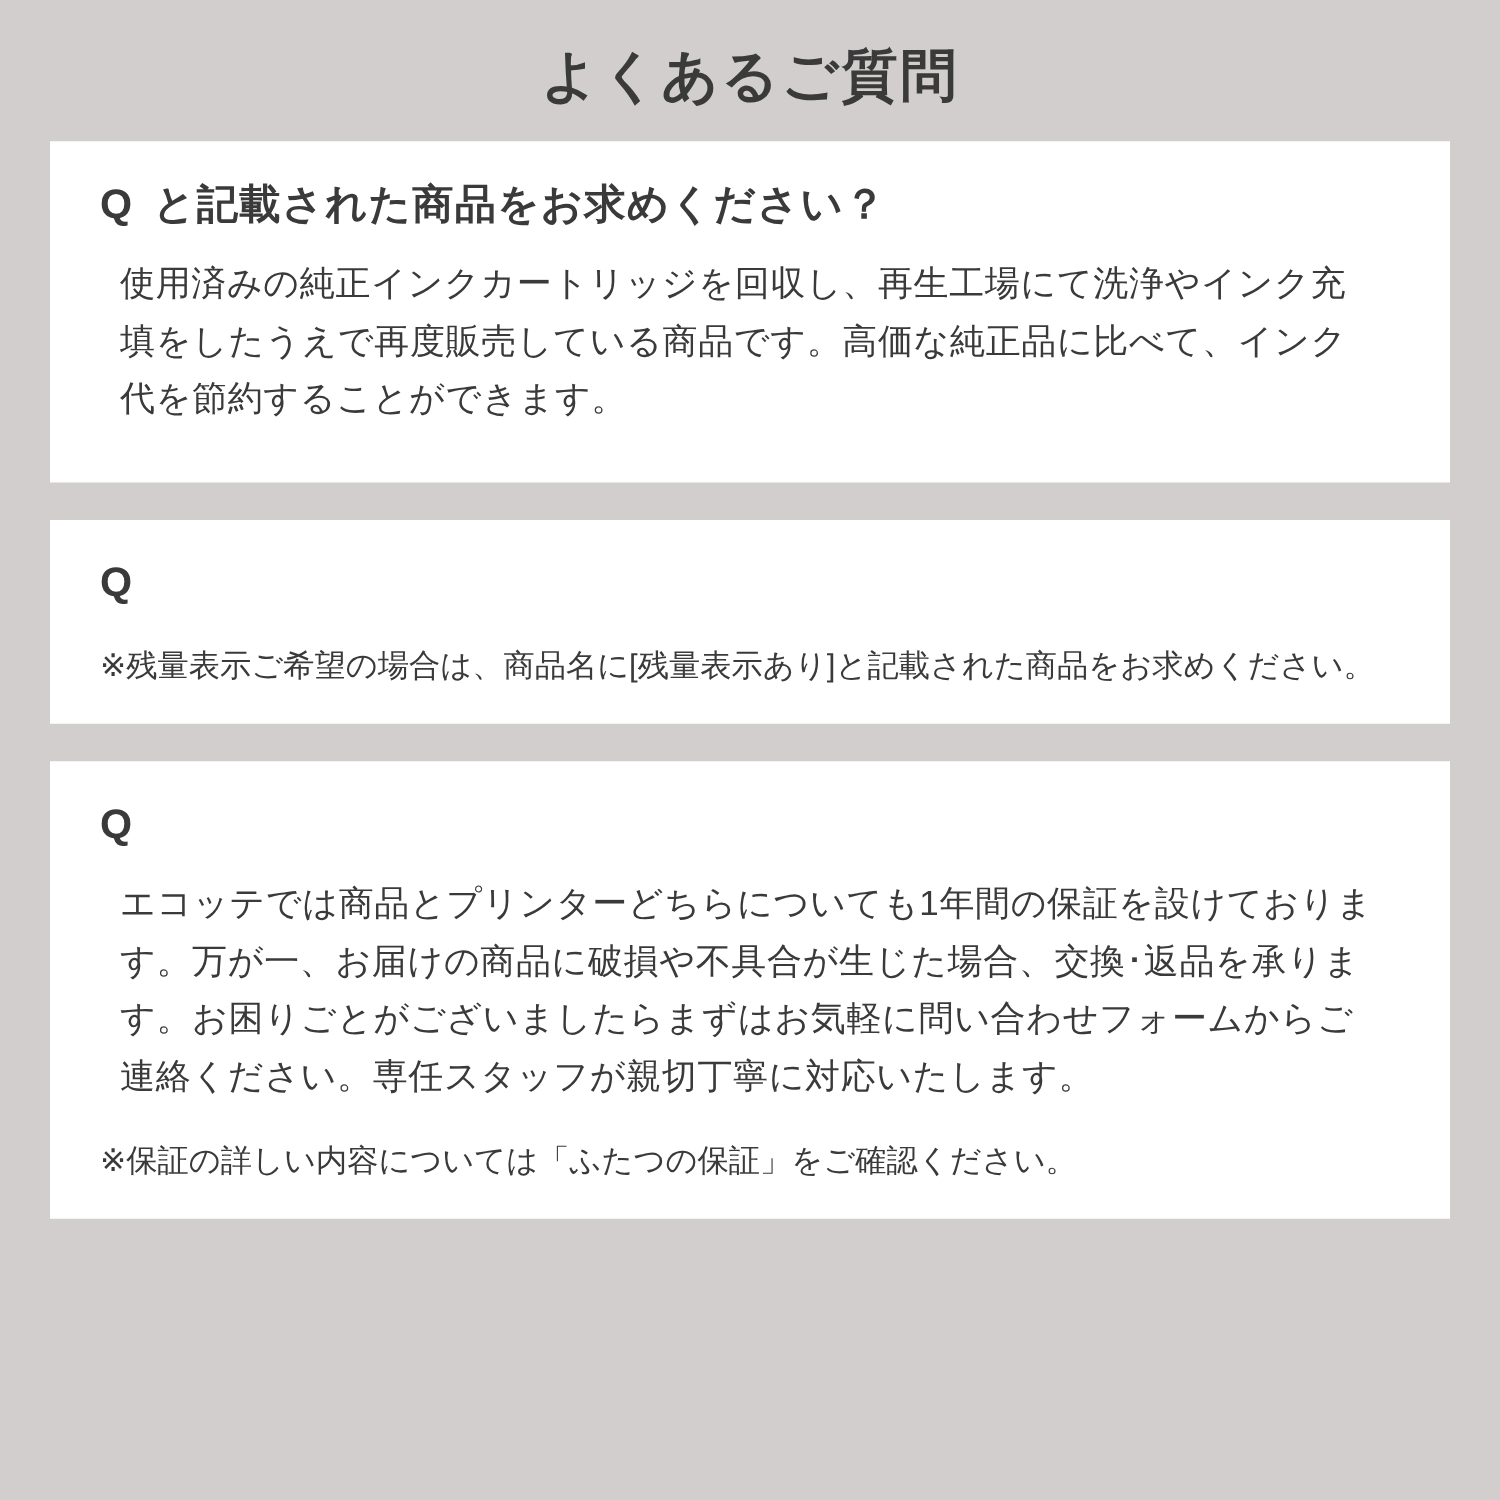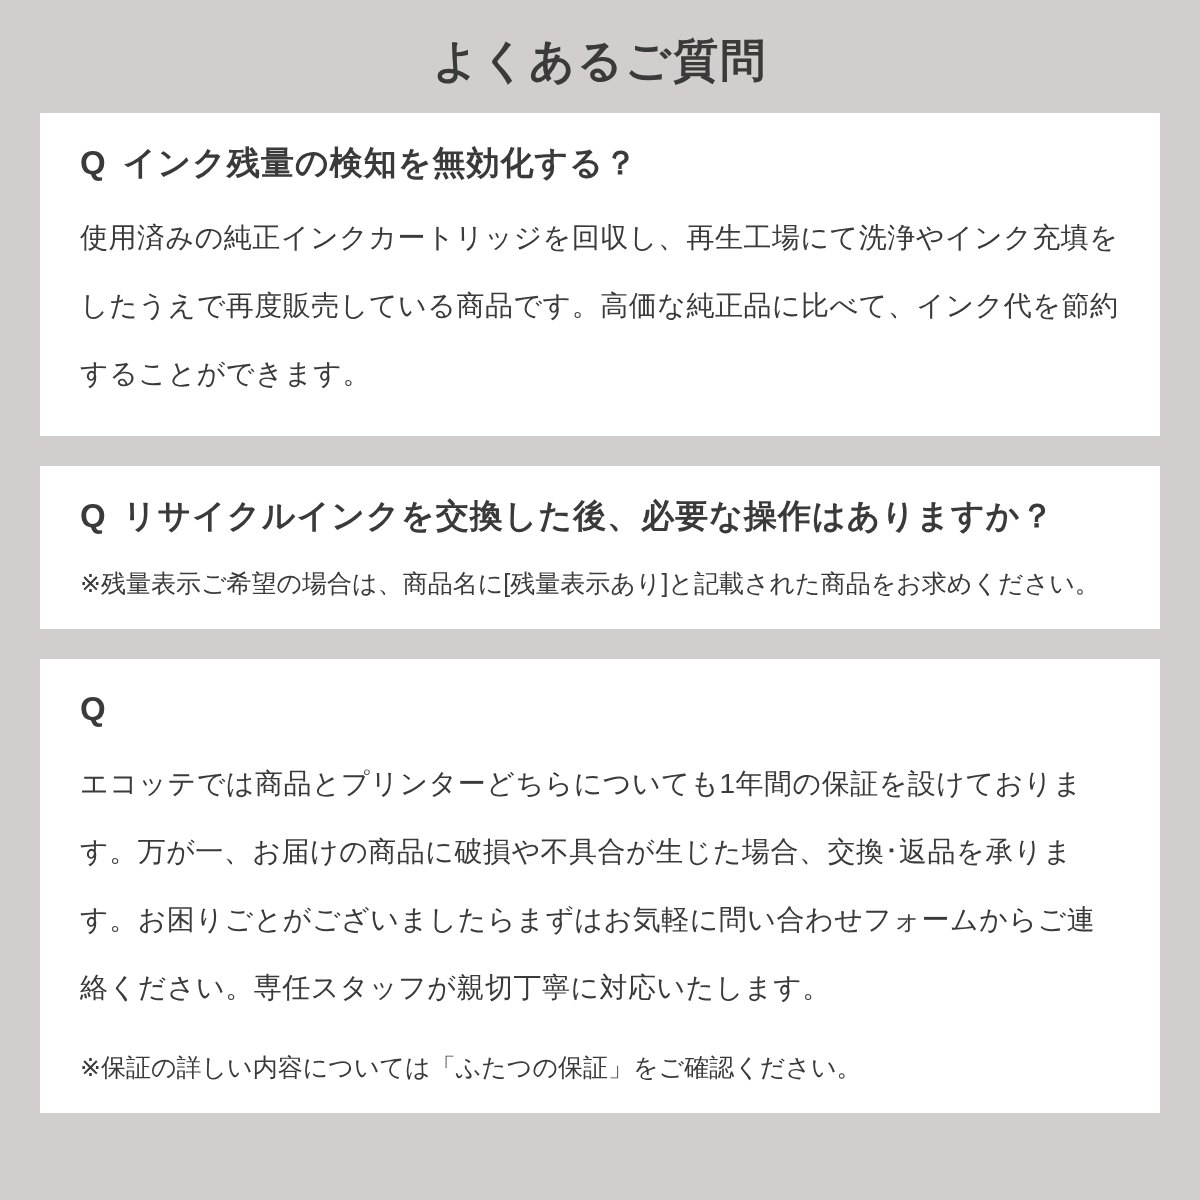--- a/index.html
+++ b/index.html
@@ -34,52 +34,51 @@
     font-weight: 700;
     letter-spacing: 1px;
     display: flex;
     align-items: baseline;
   }
   .q-mark {
     margin-right: 16px;
     flex: none;
   }
   .answer {
-    margin: 0;
+    margin: 16px;
     font-size: 28px;
-    line-height: 68px;
+    line-height: 46px;
     letter-spacing: 0.5px;
   }
   .card-2 .answer {
     padding-left: 8px;
   }
   .note {
     margin: 27px 0 0;
     font-size: 25px;
     line-height: 36px;
     letter-spacing: 0;
   }
 </style>
 </head>
 <body style="background: rgb(209, 206, 205); color: rgb(58, 58, 58);">
 
 <h1 class="page-title">よくあるご質問</h1>
 
 <section class="card card-1" style="background: rgb(255, 255, 255);">
   <h2 class="q-heading">
     <span class="q-mark">Q</span>
-    <span class="q-text">インク残量の検知を無効化する？</span>
+    <span class="q-text">と記載された商品をお求めください？</span>
   </h2>
   <p class="answer">使用済みの純正インクカートリッジを回収し、再生工場にて洗浄やインク充填をしたうえで再度販売している商品です。高価な純正品に比べて、インク代を節約することができます。</p>
 </section>
 
 <section class="card card-2" style="background: rgb(255, 255, 255);">
   <h2 class="q-heading">
     <span class="q-mark">Q</span>
-    <span class="q-text">リサイクルインクを交換した後、必要な操作はありますか？</span>
   </h2>
   <p class="note">※残量表示ご希望の場合は、商品名に[残量表示あり]と記載された商品をお求めください。</p>
 </section>
 
 <section class="card card-3" style="background: rgb(255, 255, 255);">
   <h2 class="q-heading">
     <span class="q-mark">Q</span>
   </h2>
   <p class="answer">エコッテでは商品とプリンターどちらについても1年間の保証を設けております。万が一、お届けの商品に破損や不具合が生じた場合、交換･返品を承ります。お困りごとがございましたらまずはお気軽に問い合わせフォームからご連絡ください。専任スタッフが親切丁寧に対応いたします。</p>
   <p class="note">※保証の詳しい内容については「ふたつの保証」をご確認ください。</p>

